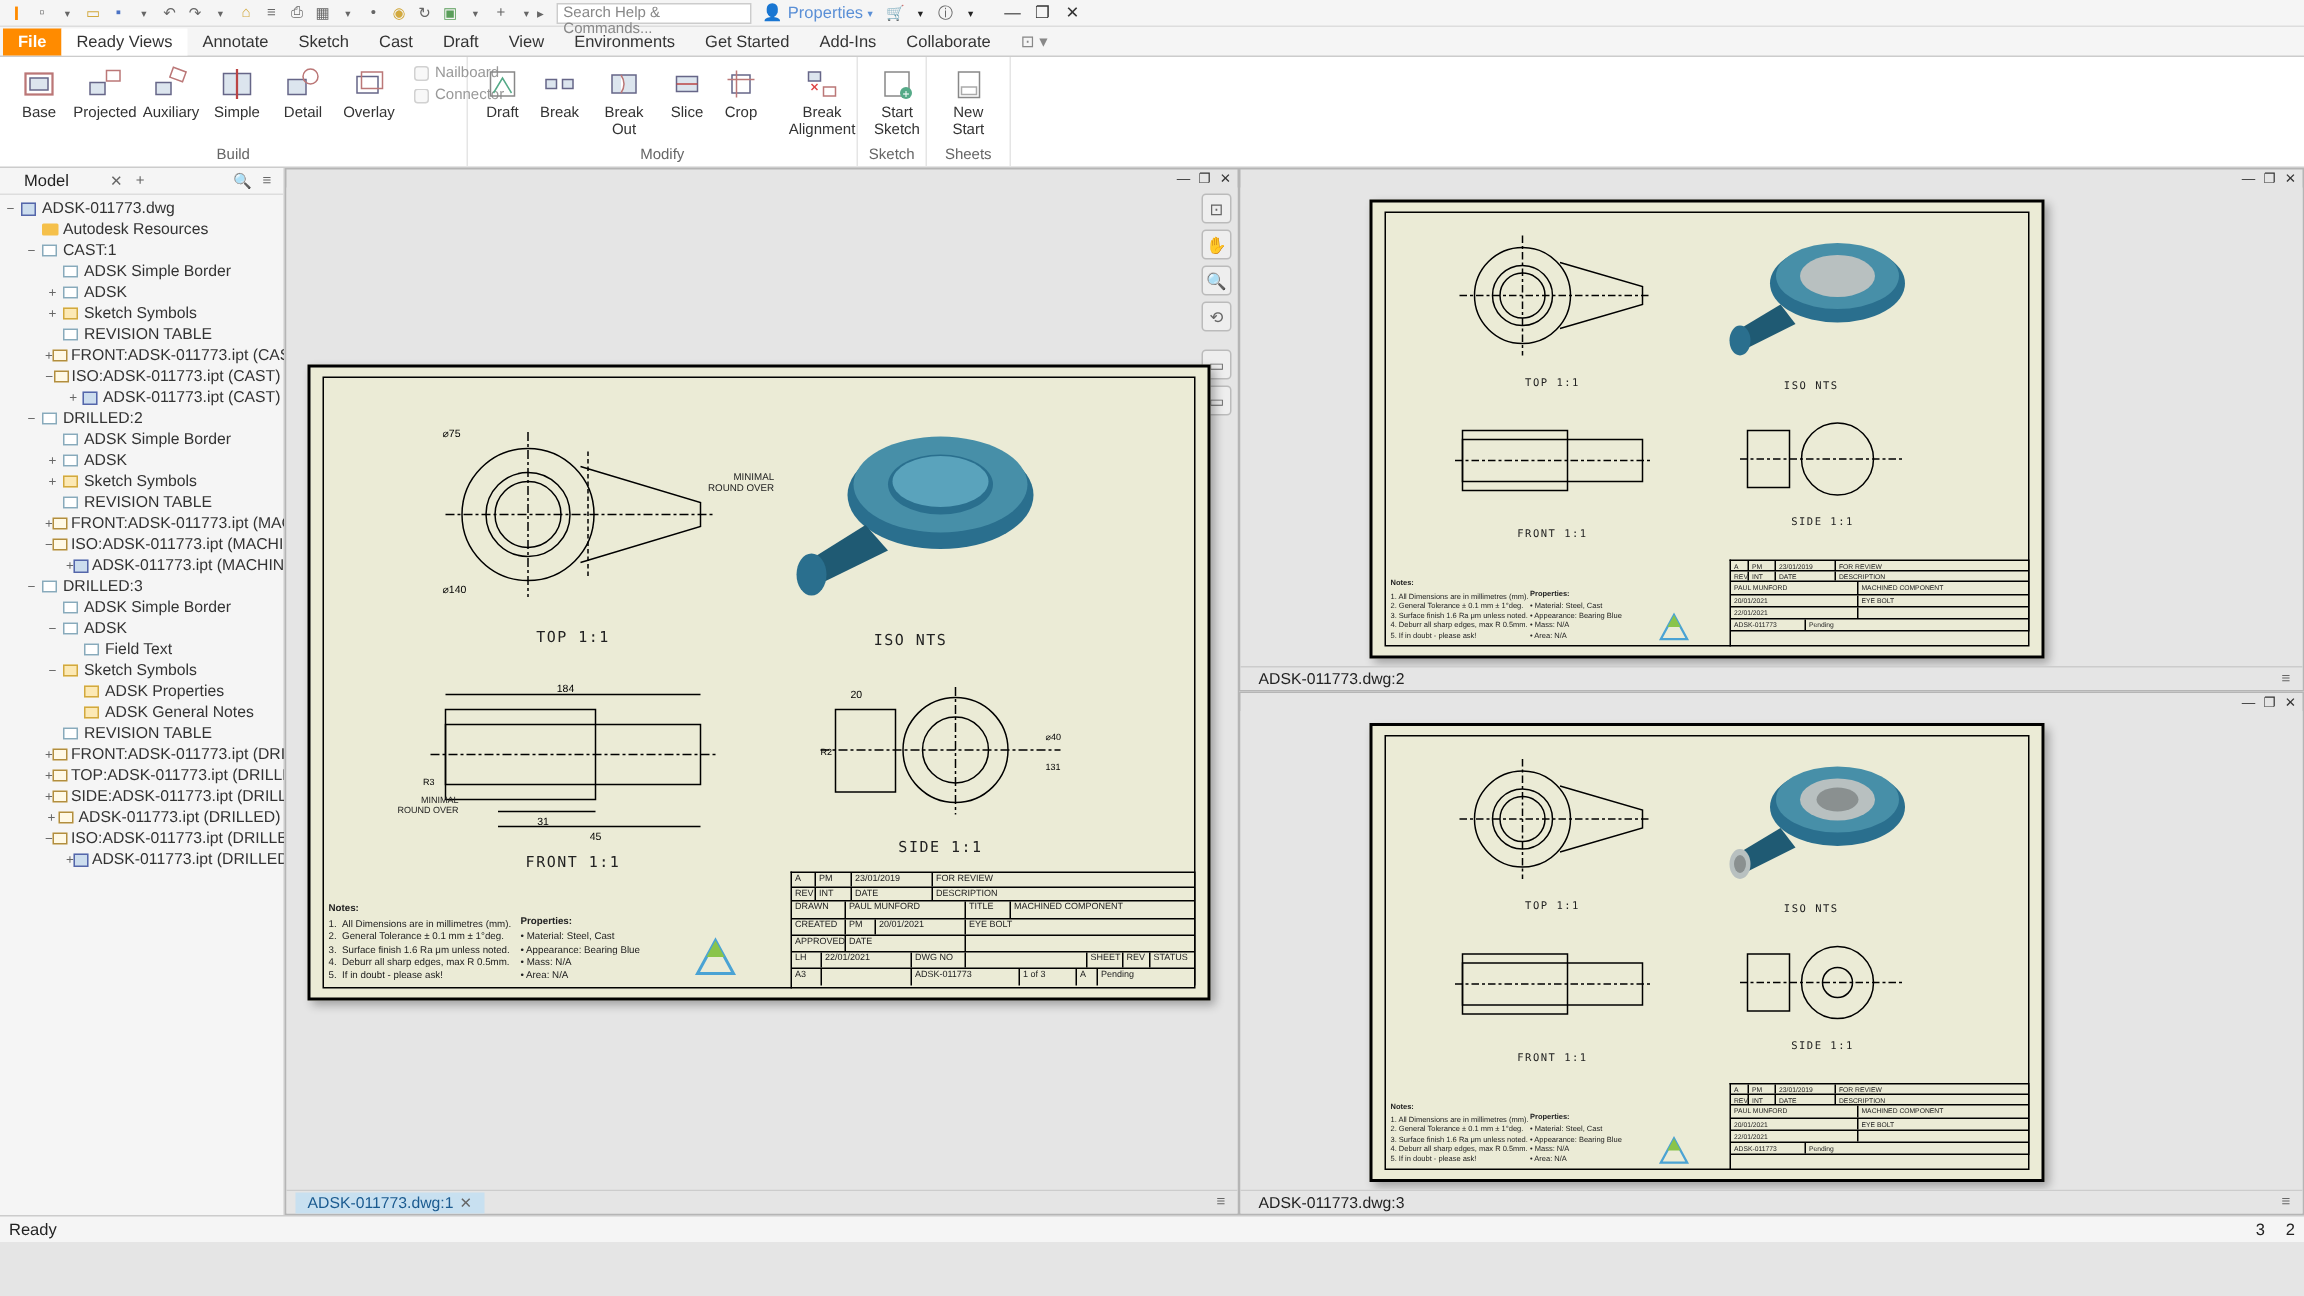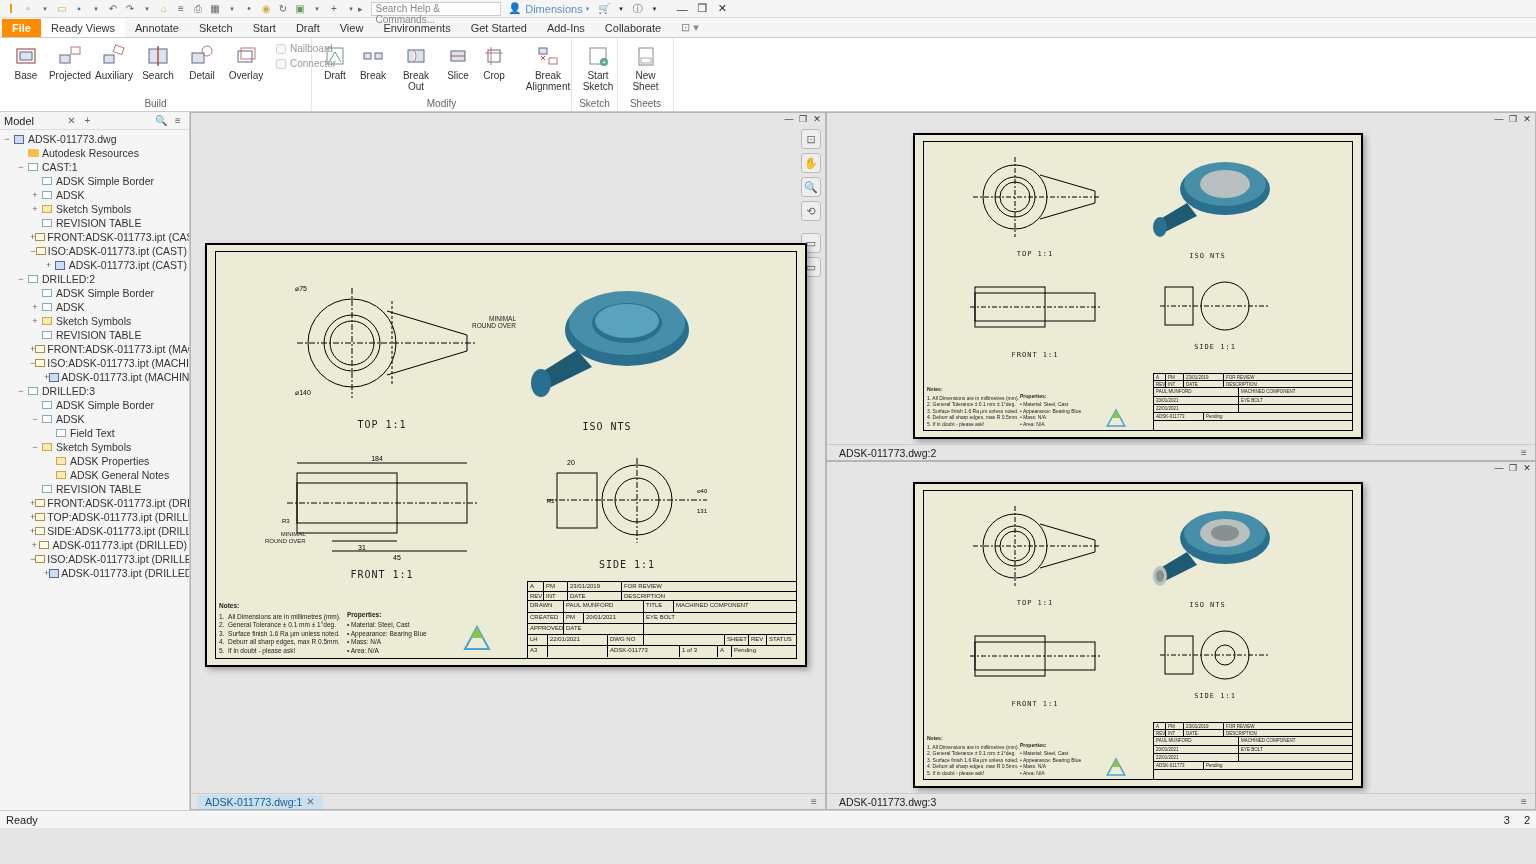--- a/index.html
+++ b/index.html
@@ -34,21 +34,21 @@
 .ribbon-small { display: flex; flex-direction: column; gap: 2px; justify-content: flex-start; padding: 2px; }
 .ribbon-small-item { display: flex; align-items: center; gap: 4px; font-size: 10px; color: #999; padding: 1px 4px; }
 .ribbon-small-item input[type=checkbox] { width: 10px; height: 10px; }
 
 
 .workspace { display: flex; height: 698px; background: #e5e5e5; }
 
 
 .browser { width: 190px; background: #f5f5f5; border-right: 1px solid #ccc; display: flex; flex-direction: column; }
 .browser-header { height: 18px; display: flex; align-items: center; padding: 0 4px; border-bottom: 1px solid #ddd; }
-.browser-header-title { font-size: 11px; flex: 1; }
+.browser-header-title { font-size: 11px; flex: 1; margin-left: 12px; }
 .browser-header-icon { width: 14px; height: 14px; display: flex; align-items: center; justify-content: center; font-size: 10px; color: #666; margin-left: 2px; }
 .tree { flex: 1; overflow: auto; padding: 2px 0; }
 .tree-item { display: flex; align-items: center; padding: 1px 2px; font-size: 10.5px; color: #333; white-space: nowrap; }
 .tree-toggle { width: 10px; text-align: center; color: #666; font-size: 9px; }
 .tree-icon { width: 14px; height: 12px; margin-right: 2px; display: inline-flex; align-items: center; justify-content: center; }
 .folder-ic { background: #f5c04a; width: 11px; height: 8px; border-radius: 1px; }
 .sheet-ic { border: 1px solid #8ab; width: 10px; height: 8px; background: #fff; }
 .sheet-ic.yellow { border-color: #d2a93e; background: #fce9b5; }
 .dwg-ic { border: 1px solid #56a; width: 10px; height: 9px; background: #cde; }
 .view-ic { border: 1px solid #b28e3e; width: 10px; height: 8px; background: #fff9e5; }
@@ -126,41 +126,41 @@
     <span class="qat-icon" style="color:#5a9e5a">▣</span>
     <span class="qat-icon" style="font-size:7px">▾</span>
     <span class="qat-icon">+</span>
     <span class="qat-icon" style="font-size:7px">▾</span>
   </div>
   <div class="title-right">
     <span style="font-size:9px;color:#666">▸</span>
     <div class="search-box">Search Help &amp; Commands...</div>
     <div class="user-badge">
       <span style="color:#5a8fd6">👤</span>
-      <span>Dimensions</span>
+      <span>Properties</span>
       <span style="font-size:7px">▾</span>
     </div>
     <span class="qat-icon">🛒</span>
     <span style="font-size:7px">▾</span>
     <span class="qat-icon">ⓘ</span>
     <span style="font-size:7px">▾</span>
     <div class="win-ctrl">
       <div class="win-btn">—</div>
       <div class="win-btn">❐</div>
       <div class="win-btn">✕</div>
     </div>
   </div>
 </div>
 
 <div class="ribbon-tabs">
   <div class="ribbon-tab file">File</div>
   <div class="ribbon-tab active">Ready Views</div>
   <div class="ribbon-tab">Annotate</div>
   <div class="ribbon-tab">Sketch</div>
-  <div class="ribbon-tab">Start</div>
+  <div class="ribbon-tab">Cast</div>
   <div class="ribbon-tab">Draft</div>
   <div class="ribbon-tab">View</div>
   <div class="ribbon-tab">Environments</div>
   <div class="ribbon-tab">Get Started</div>
   <div class="ribbon-tab">Add-Ins</div>
   <div class="ribbon-tab">Collaborate</div>
   <div class="ribbon-tab" style="color:#888">⊡ ▾</div>
 </div>
 
 <div class="ribbon">
@@ -193,21 +193,21 @@
           </div>
           <div class="ribbon-btn-label">Auxiliary</div>
         </div>
       <div class="ribbon-btn">
           <div class="ribbon-btn-icon">
             <svg width="26" height="26">
               <rect x="4" y="6" width="18" height="14" fill="#dce5ee" stroke="#668"></rect>
               <line x1="13" y1="3" x2="13" y2="23" stroke="#b44" stroke-width="1.5"></line>
             </svg>
           </div>
-          <div class="ribbon-btn-label">Search</div>
+          <div class="ribbon-btn-label">Simple</div>
         </div>
       <div class="ribbon-btn">
           <div class="ribbon-btn-icon">
             <svg width="26" height="26">
               <rect x="3" y="10" width="12" height="10" fill="#dce5ee" stroke="#668"></rect>
               <circle cx="18" cy="8" r="5" fill="none" stroke="#b77"></circle>
             </svg>
           </div>
           <div class="ribbon-btn-label">Detail</div>
         </div>
@@ -312,21 +312,21 @@
   </div>
   <div class="ribbon-group" style="width:56px">
     <div class="ribbon-buttons">
       <div class="ribbon-btn">
           <div class="ribbon-btn-icon">
             <svg width="24" height="24">
               <rect x="5" y="4" width="14" height="17" fill="#fff" stroke="#888"></rect>
               <rect x="7" y="14" width="10" height="5" fill="none" stroke="#aaa"></rect>
             </svg>
           </div>
-          <div class="ribbon-btn-label">New Sheet</div>
+          <div class="ribbon-btn-label">New Start</div>
         </div>
     </div>
     <div class="ribbon-group-label">Sheets</div>
   </div>
 </div>
 
 <div class="workspace">
 
   <div class="browser">
     <div class="browser-header">

